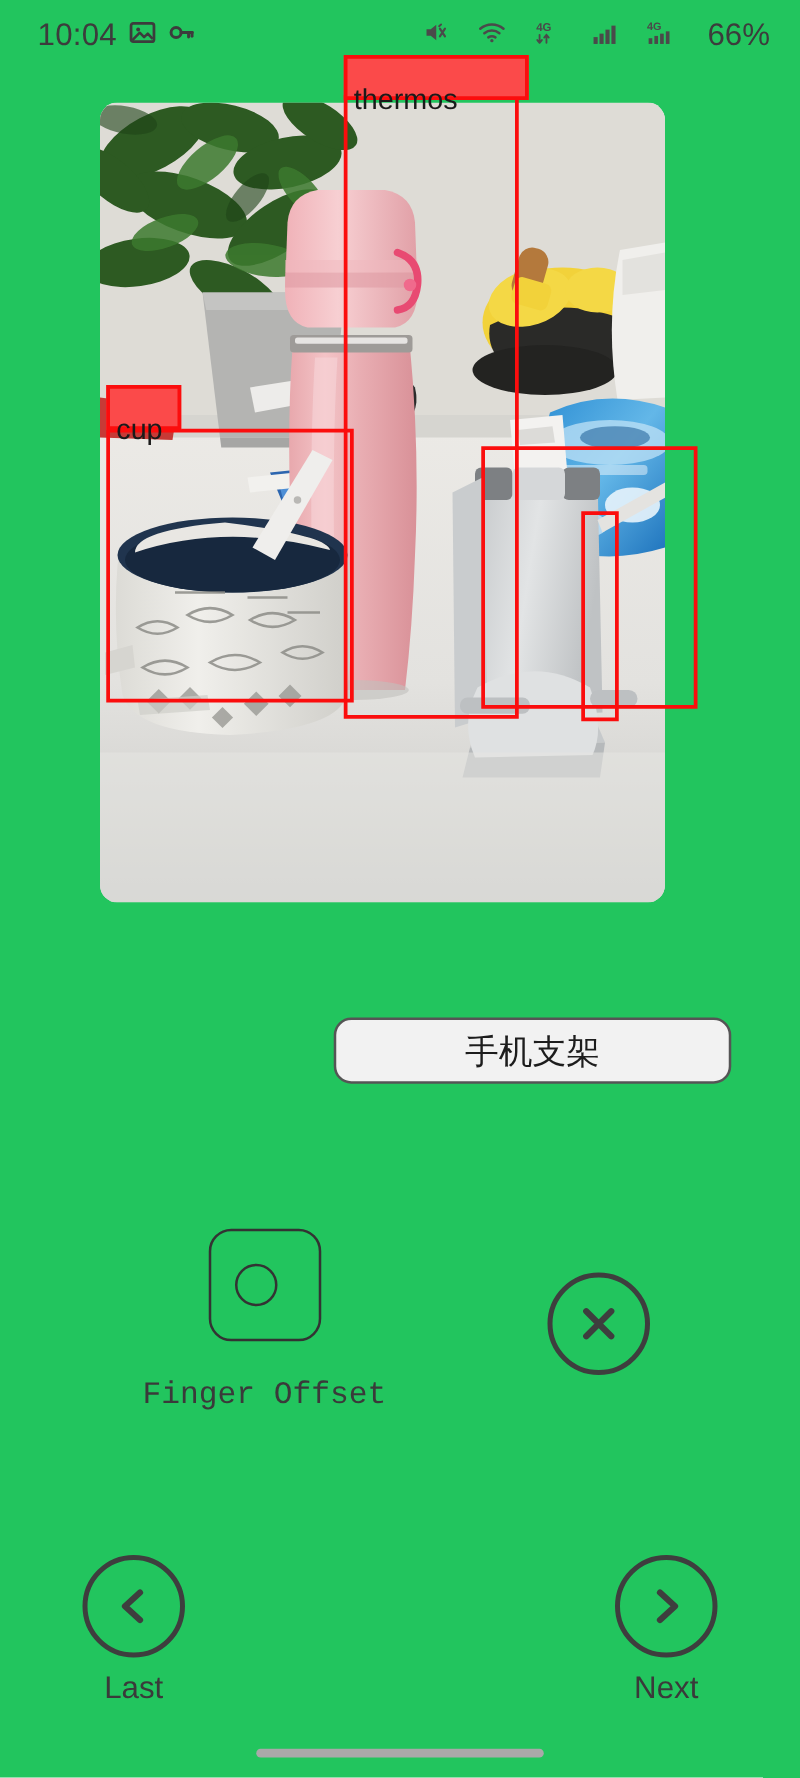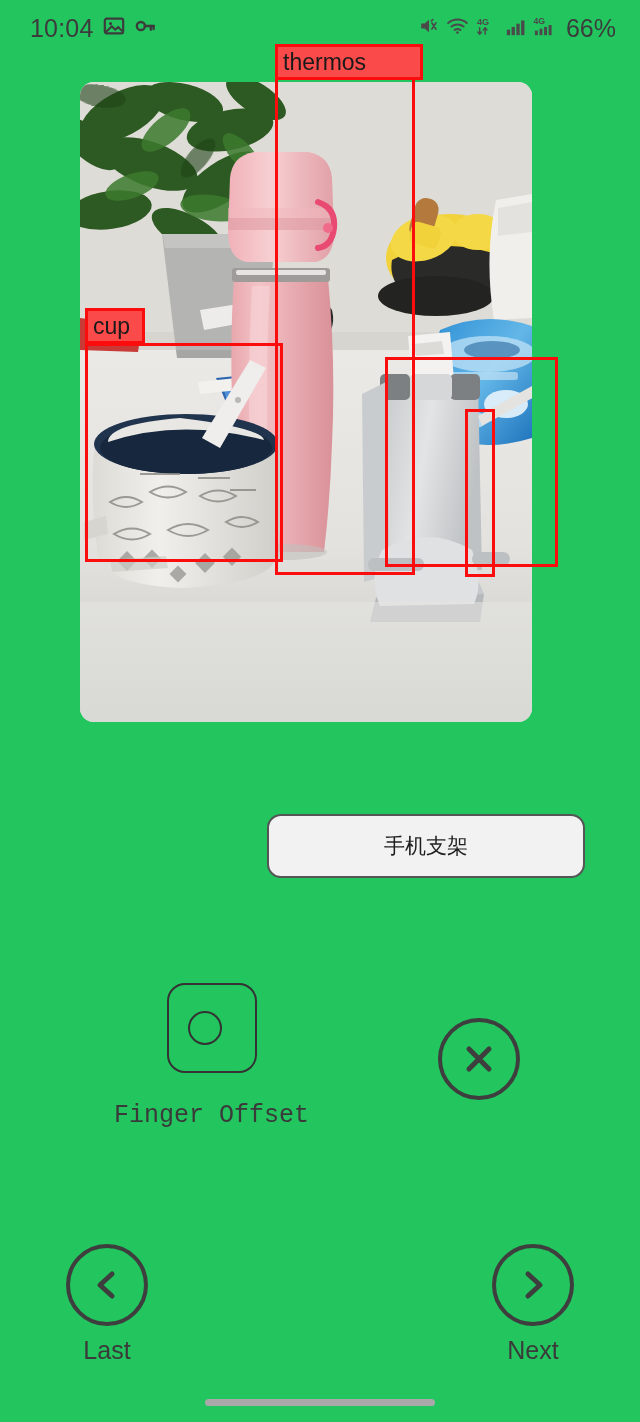--- a/index.html
+++ b/index.html
@@ -35,21 +35,21 @@
     gap: 9px;
   }
   .sb-clock {
     font-size: 25px;
     color: #3c3c3c;
     letter-spacing: .2px;
   }
   .sb-right {
     display: flex;
     align-items: center;
-    gap: 6px;
+    gap: 22px;
   }
   .sb-battery {
     font-size: 25px;
     color: #3c3c3c;
     margin-left: 3px;
   }
   .sb-ico { display: block; }
 
   
   .photo-wrap {
@@ -75,21 +75,21 @@
     border: 3px solid #fb0d0d;
     pointer-events: auto;
   }
   .bbox-label {
     position: absolute;
     background: #fb4a4a;
     border: 3px solid #fb0d0d;
     color: #1a1a1a;
     font-size: 23px;
     line-height: 1;
-    padding: 4px 8px 8px 5px;
+    padding: 21px 8px 8px 5px;
     white-space: nowrap;
   }
 
   
   .ctl {
     position: absolute;
     display: flex;
     flex-direction: column;
     align-items: center;
   }
@@ -106,28 +106,28 @@
     display: flex;
     align-items: center;
     justify-content: center;
   }
 
   .label-btn {
     position: absolute;
     left: 267px;
     top: 814px;
     width: 318px;
-    height: 64px;
+    height: 53px;
     border: 2px solid #555;
     border-radius: 14px;
     background: #f2f2f2;
     display: flex;
     align-items: center;
     justify-content: center;
-    font-size: 21px;
+    font-size: 27px;
     color: #1d1d1d;
   }
 
   .square-btn {
     width: 90px; height: 90px;
     border: 2px solid #333;
     border-radius: 18px;
     display: flex;
     align-items: center;
     justify-content: center;

